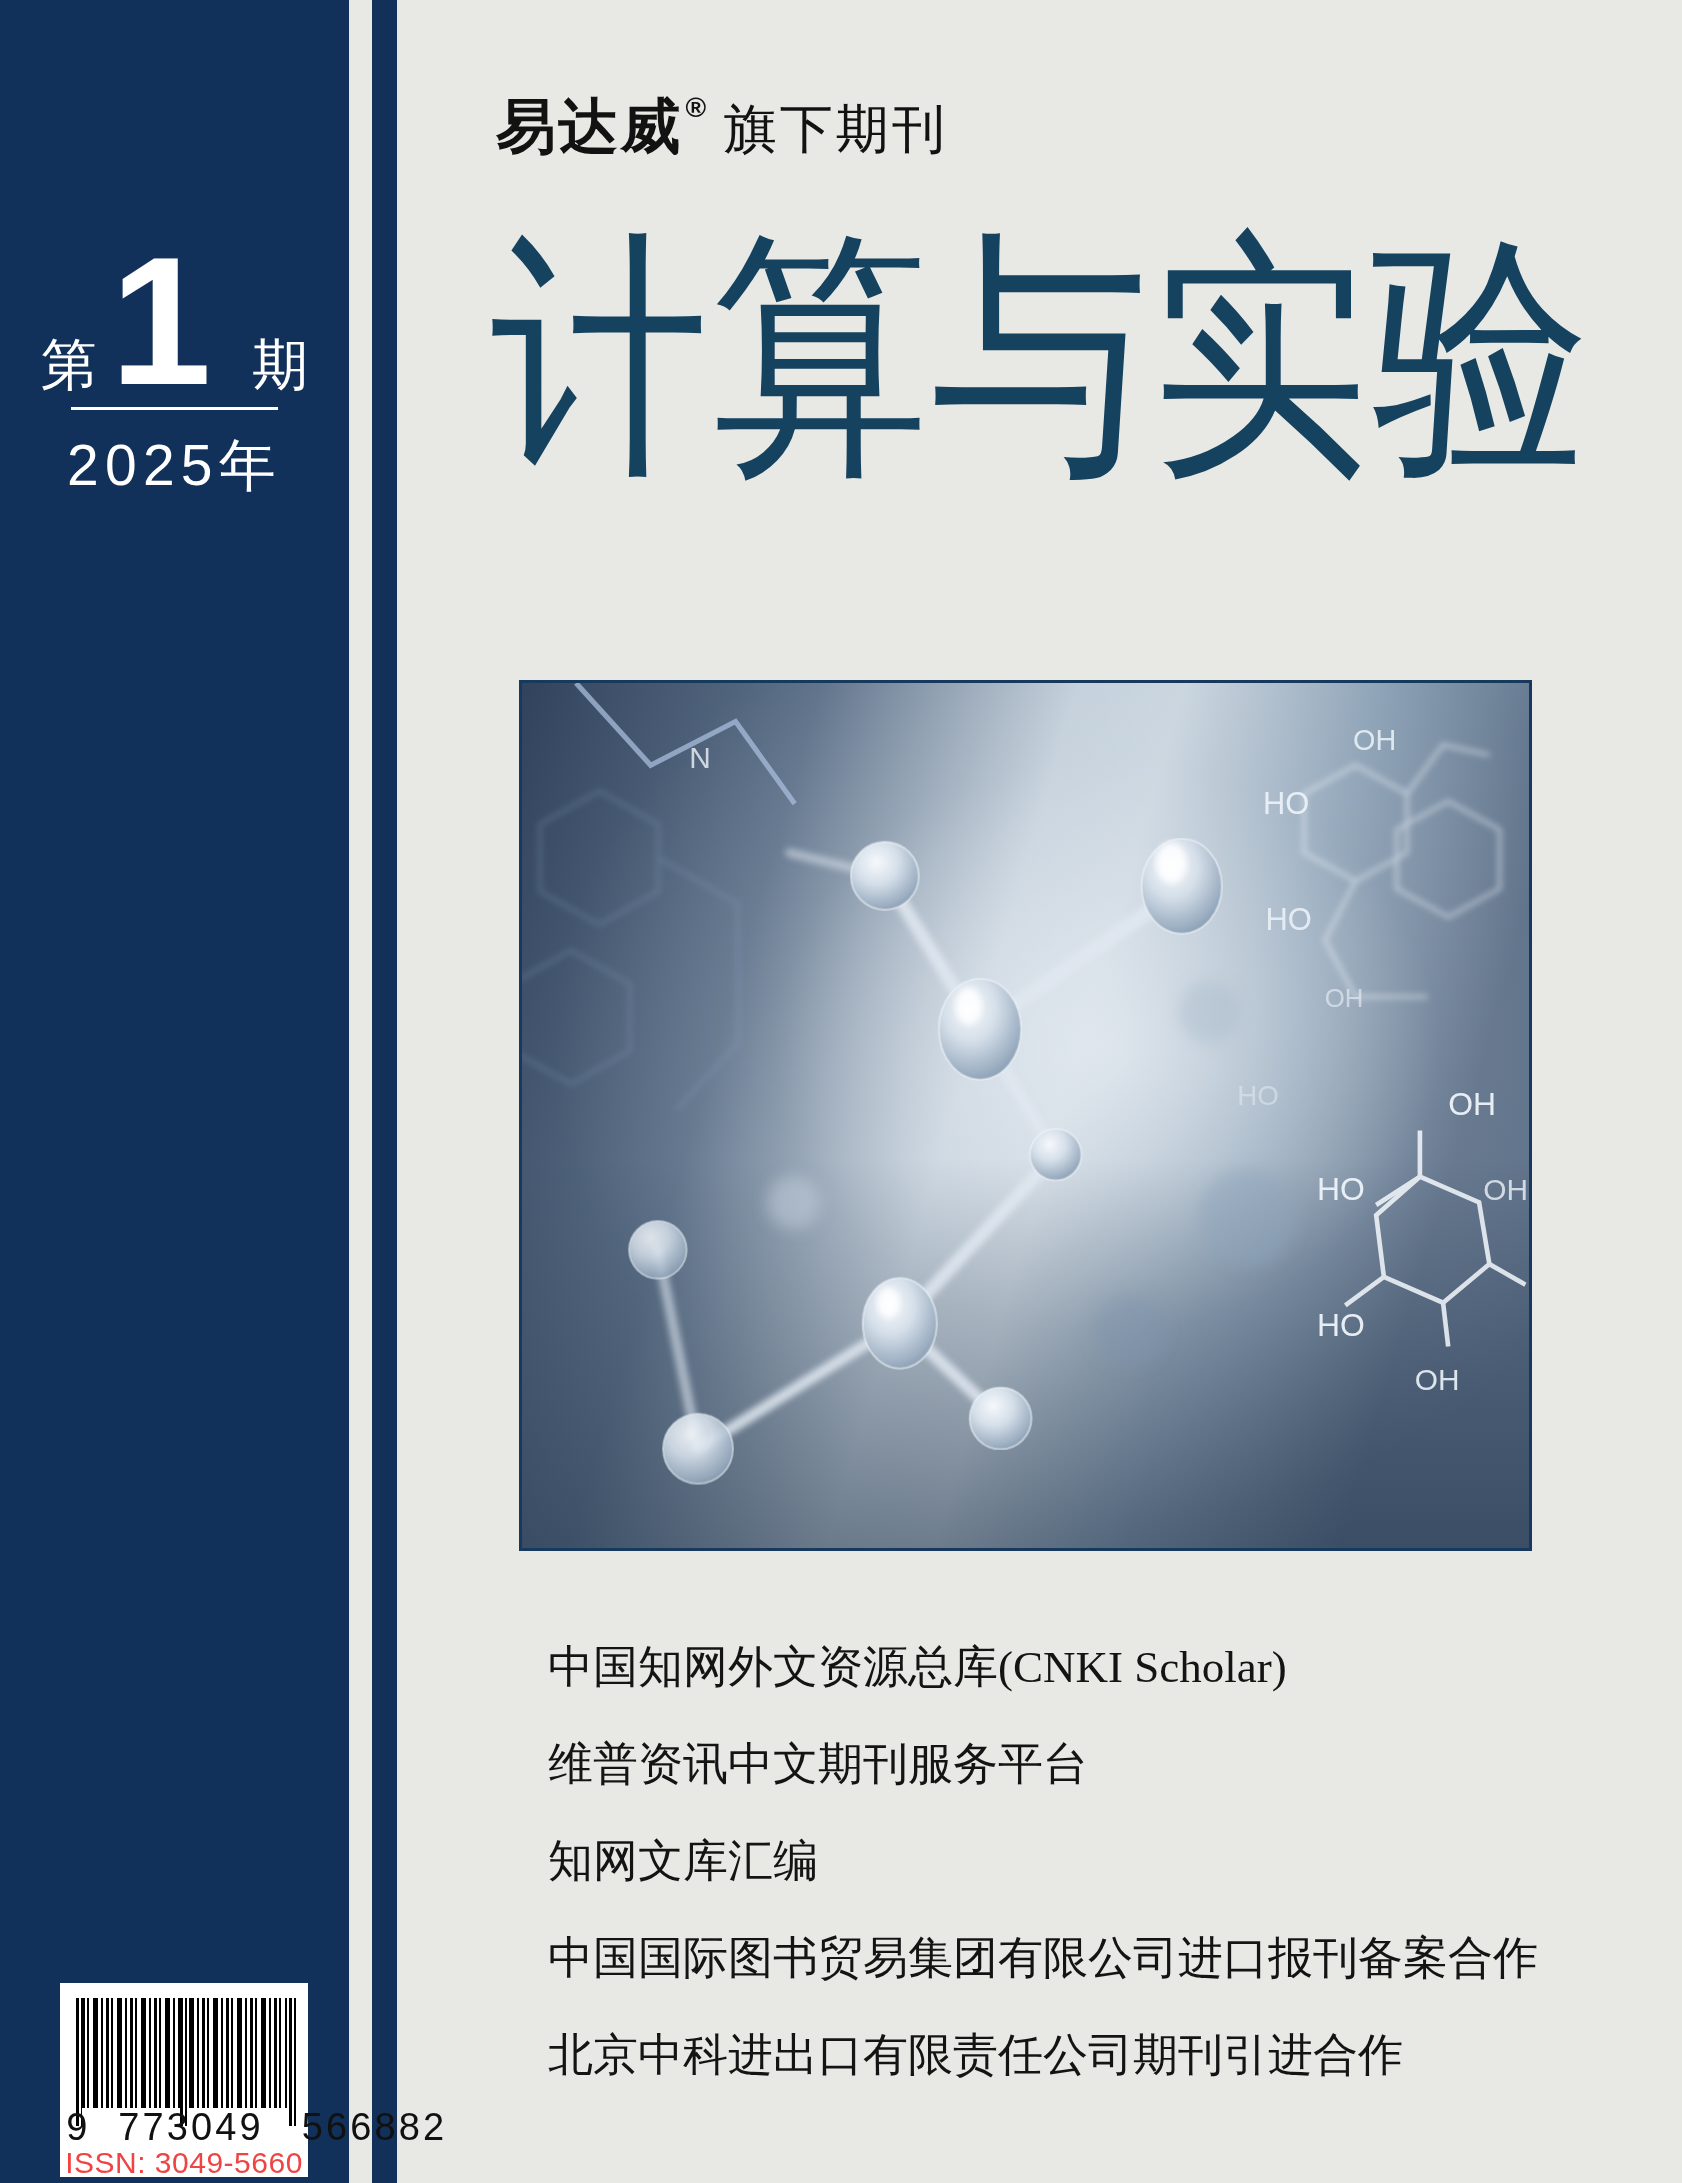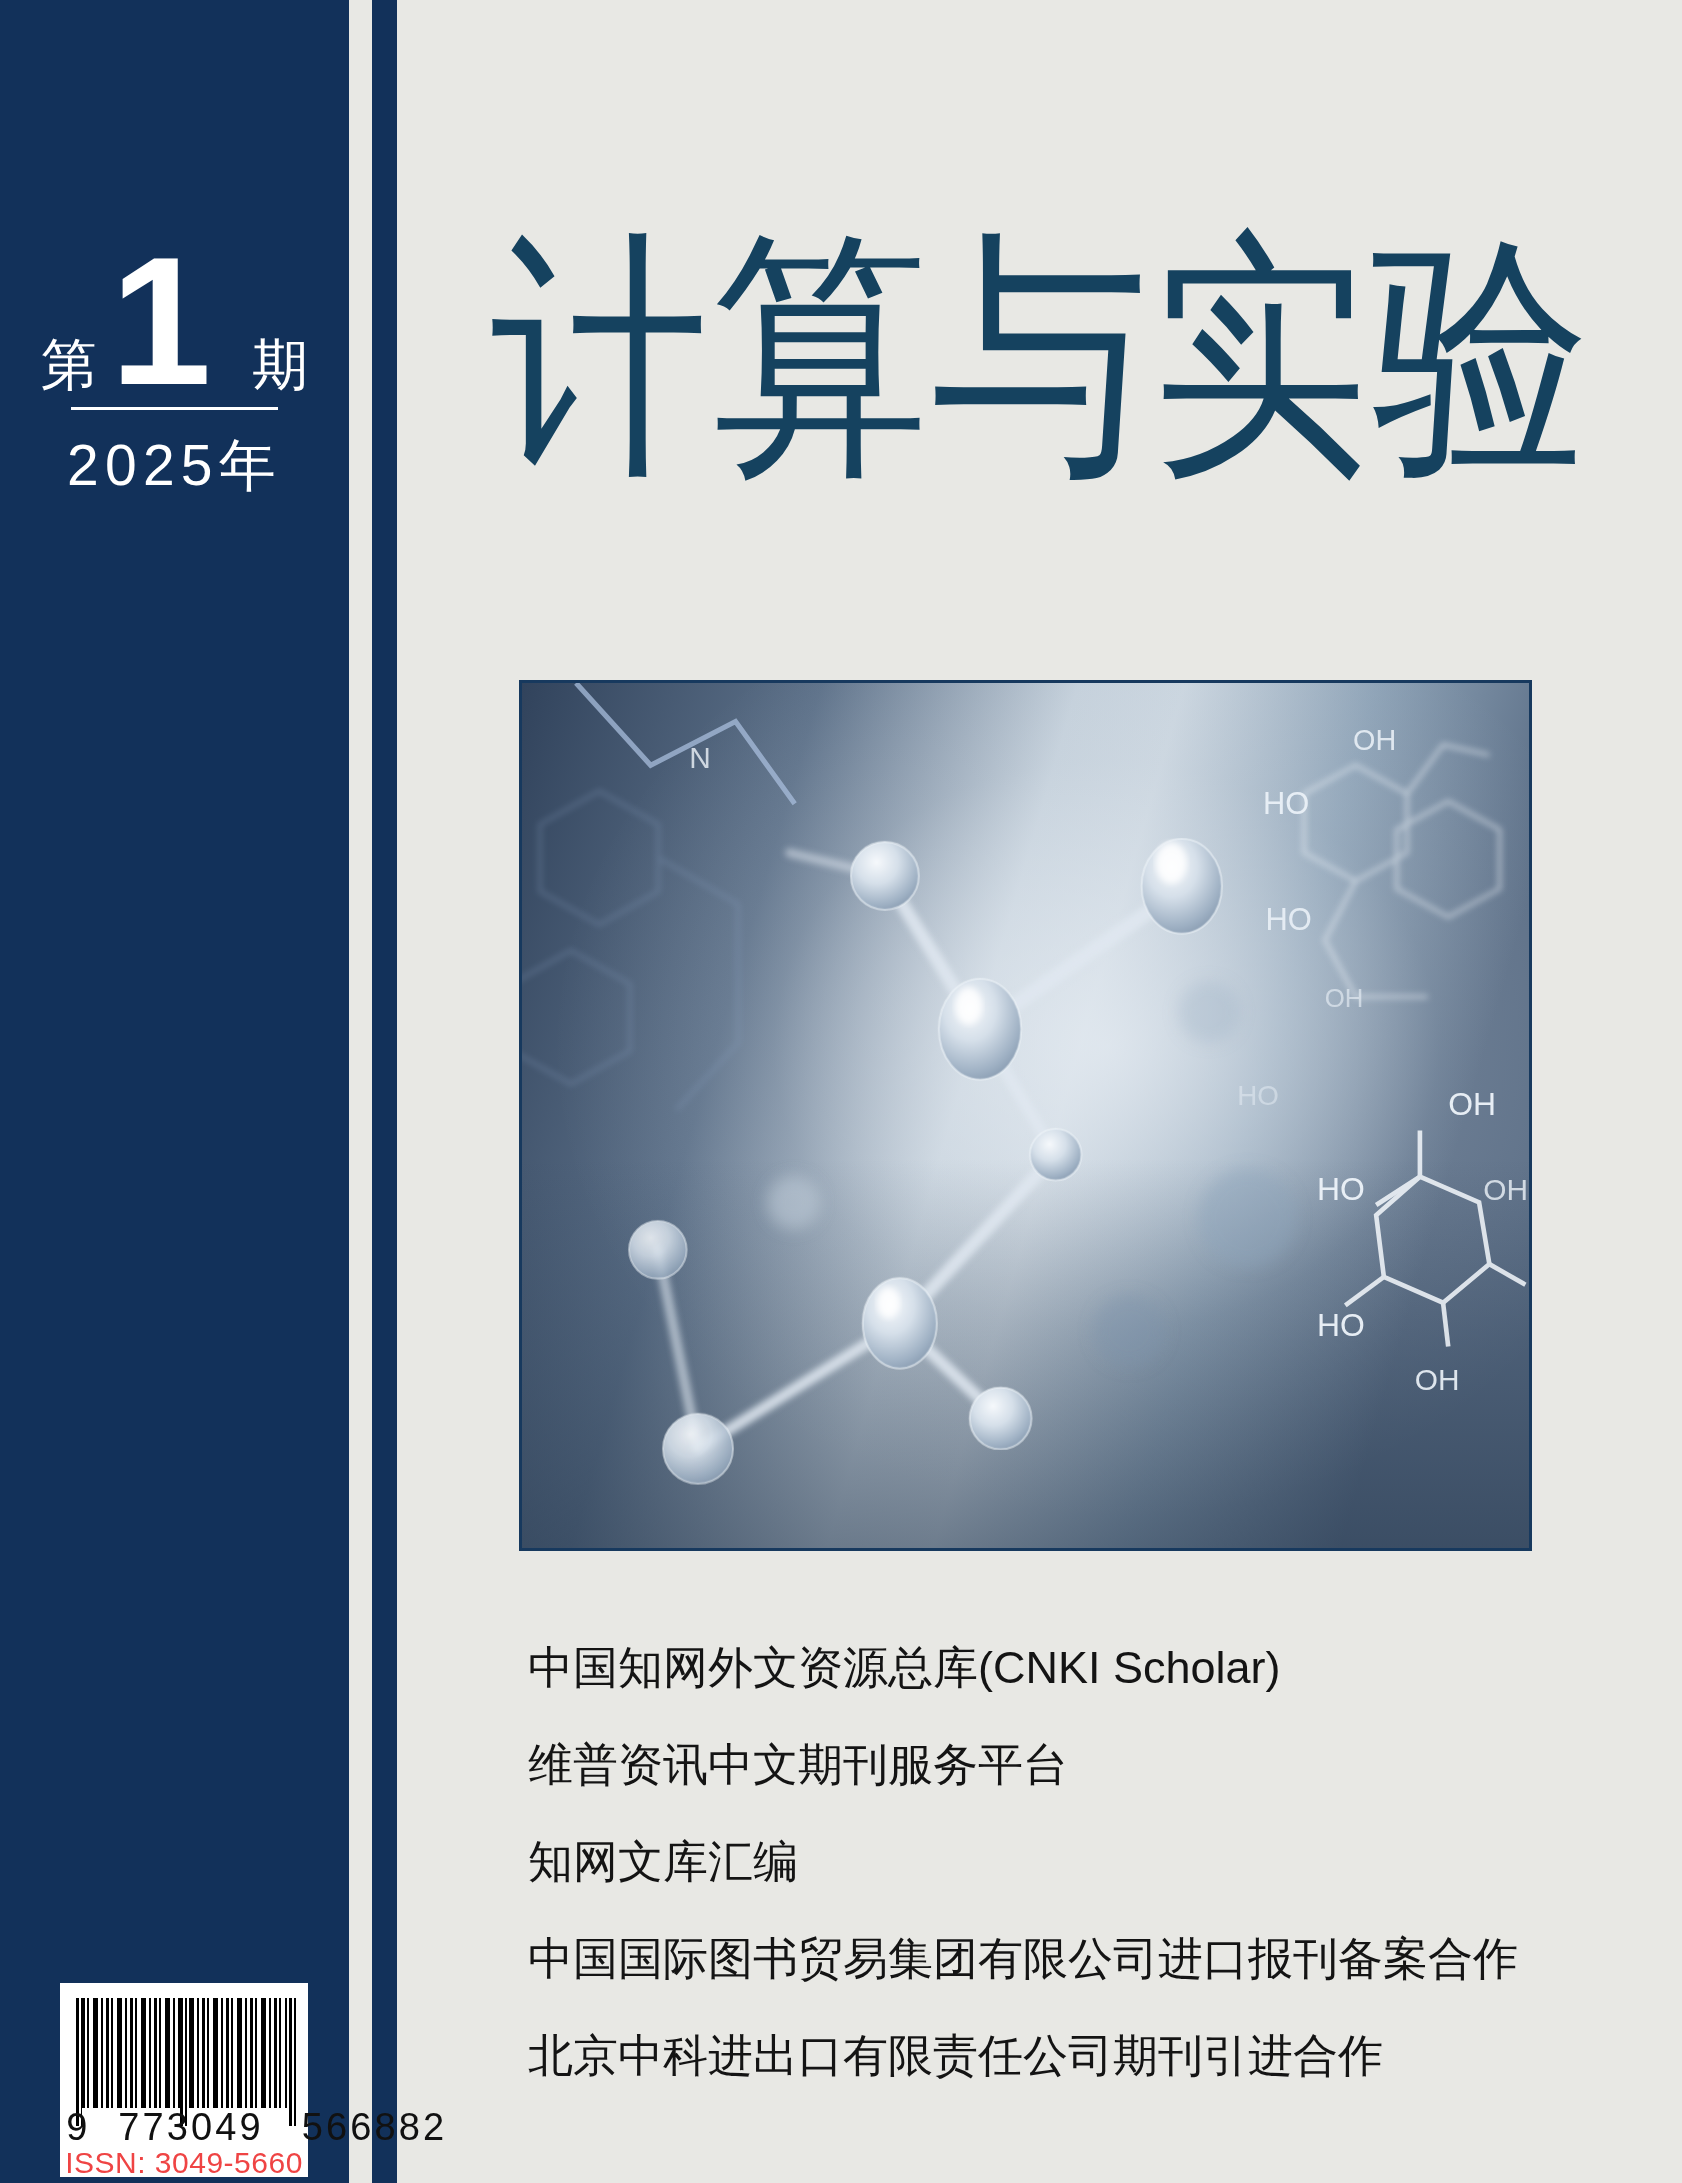--- a/index.html
+++ b/index.html
@@ -31,22 +31,22 @@
     color:#15425f;transform:scaleX(0.84);transform-origin:left top;letter-spacing:3.1px;}
   .title-en{position:absolute;left:496px;top:534px;white-space:nowrap;
     font-size:58px;letter-spacing:10.4px;color:#5e86ab;line-height:1;}
 
   
   .photo{position:absolute;left:519px;top:680px;width:1013px;height:871px;
     border:3.6px solid #17395e;box-sizing:border-box;background:#51657c;}
   .photo svg{display:block;width:100%;height:100%;}
 
   
-  .listings{position:absolute;left:528px;top:1619px;color:#141414;
-    font-family:Liberation Sans, sans-serif;}
+  .listings{position:absolute;left:548px;top:1619px;color:#141414;
+    font-family:Liberation Serif, serif;}
   .listing-line{font-size:45px;line-height:97px;white-space:nowrap;}
 
   
   .barcode{position:absolute;left:60px;top:1983px;width:248px;height:194px;background:#ffffff;}
   .bars{position:absolute;left:22px;top:14.5px;width:205px;height:110px;
     background:repeating-linear-gradient(90deg,#000 0 3.1px,#fff 3.1px 5.2px,#000 5.2px 6.7px,#fff 6.7px 11.4px,#000 11.4px 16px,#fff 16px 18.6px,#000 18.6px 21px,#fff 21px 24px);}
   .guard{position:absolute;top:14.5px;width:6.7px;height:128px;
     background:linear-gradient(90deg,#000 0 2.6px,#fff 2.6px 4.7px,#000 4.7px 6.7px);}
   .guard.g-left{left:15.5px;}
   .guard.g-mid{left:120px;}
@@ -73,20 +73,25 @@
   <div class="issue-block">
     <div class="issue-row">
       <span class="issue-prefix">第</span>
       <span class="issue-number">1</span>
       <span class="issue-suffix">期</span>
     </div>
     <div class="issue-rule"></div>
     <div class="issue-year">2025年</div>
   </div>
 
+  <div class="brand">
+    <span class="brand-logo">易达威</span>
+    <span class="brand-reg">®</span>
+    <span class="brand-suffix">旗下期刊</span>
+  </div>
 
   <div class="title-cn">计算与实验</div>
 
   <div class="photo">
     <svg viewBox="0 0 1957 1682" preserveAspectRatio="none">
       <defs>
         <linearGradient id="bg" x1="0" y1="0" x2="1" y2="0.25">
           <stop offset="0" stop-color="#31435c"></stop>
           <stop offset="0.28" stop-color="#5d7189"></stop>
           <stop offset="0.52" stop-color="#c3cfda"></stop>

